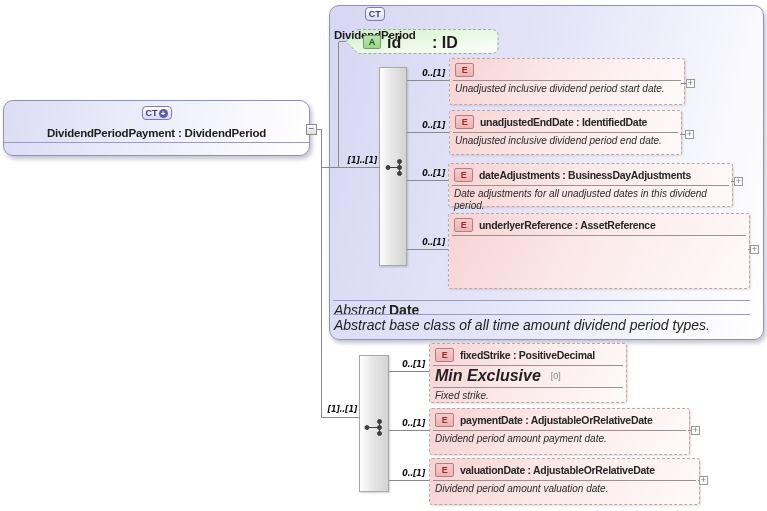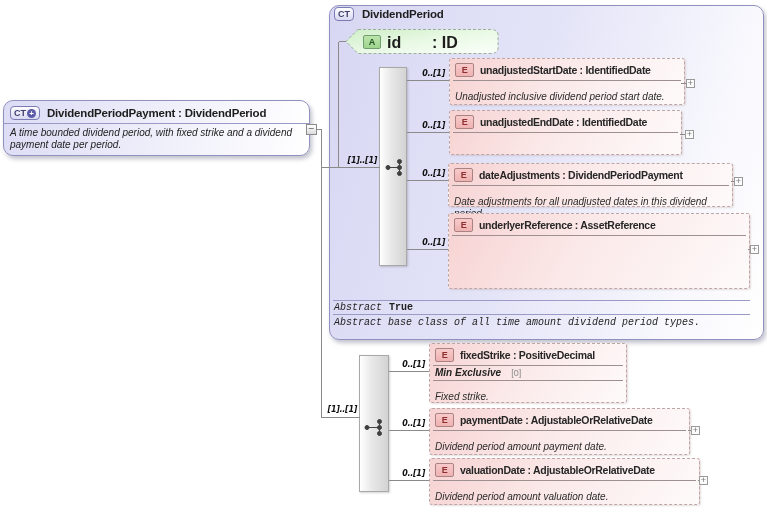--- a/index.html
+++ b/index.html
@@ -6,62 +6,62 @@
   #canvas{position:relative;width:767px;height:511px;background:#ffffff;overflow:hidden;
           font-family:"Liberation Sans",sans-serif;}
   svg.overlay{position:absolute;left:0;top:0;z-index:3;pointer-events:none;}
 
   
   .ctbox{position:absolute;border:1px solid #9191bf;border-radius:10px;
          box-shadow:2px 3px 4px rgba(120,120,145,.45);z-index:2;}
   .box-left{background:linear-gradient(100deg,#dcdcf5 0%,#f0f0fb 55%,#ffffff 100%);}
   .box-big{background:linear-gradient(105deg,#d7d7f3 0%,#e4e4f8 45%,#f7f7fd 80%,#ffffff 100%);}
 
-  .ct-titlerow{display:flex;align-items:center;gap:7px;padding:5px 6px 3px 6px;white-space:nowrap;}
+  .ct-titlerow{display:flex;align-items:center;gap:7px;padding:5px 6px 3px 6px;white-space:nowrap;flex-direction:column;}
   .ct-title{font-weight:bold;font-size:11.5px;color:#1d1d1d;letter-spacing:-0.2px;}
   .ct-badge{display:inline-flex;align-items:center;gap:1px;border:1px solid #7c7cb4;border-radius:4px;
             background:linear-gradient(#fdfdff,#d9d9f2);color:#3d3d6b;font-weight:bold;font-size:9px;
             padding:1px 3px;line-height:10px;}
   .plus-circle{display:inline-block;width:9px;height:9px;border-radius:50%;background:#5b5ba8;
                color:#fff;font-size:8px;line-height:9px;text-align:center;font-weight:bold;}
   .sep-lav{border-top:1px solid #9a9ac6;}
 
   .class-desc{font-style:italic;font-size:10px;color:#222;padding:3px 6px;line-height:11.5px;}
 
   
   .el{position:absolute;border:1px dashed #bda6a6;border-radius:3px;z-index:2;
       background:linear-gradient(120deg,#f7d2d2 0%,#fbe9e9 45%,#fefafa 100%);
       box-shadow:1px 1px 2px rgba(160,140,140,.28);}
   .el-title{display:flex;align-items:center;gap:6px;padding:4px 4px 2px 5px;white-space:nowrap;
             font-weight:bold;font-size:10.5px;letter-spacing:-0.3px;color:#262626;}
   .el-sep{margin:1px 3px 0 3px;border-top:1px solid #9e9090;}
-  .el-desc{font-style:italic;font-size:10px;color:#2a2a2a;padding:2px 5px 2px 5px;line-height:11.5px;margin-top:8px;}
+  .el-desc{font-style:italic;font-size:10px;color:#2a2a2a;padding:2px 5px 2px 5px;line-height:11.5px;}
   .facet-row{display:flex;align-items:center;gap:10px;padding:1px 5px;}
-  .facet-label{font-style:italic;font-weight:bold;font-size:10px;color:#222;}
+  .facet-label{font-style:italic;font-weight:bold;font-size:16px;color:#222;}
   .facet-value{font-size:9px;color:#888;}
 
   .e-badge{flex:0 0 auto;width:17px;height:12px;border:1px solid #aa8282;border-radius:2px;
            background:linear-gradient(#f8caca,#efb2b2);color:#8f2f2f;font-weight:bold;font-size:9px;
            display:inline-flex;align-items:center;justify-content:center;}
   .a-badge{width:16px;height:12px;border:1px solid #6f9f6f;border-radius:2px;
            background:linear-gradient(#bce4ac,#9ed48e);color:#1e551e;font-weight:bold;font-size:9px;
            display:inline-flex;align-items:center;justify-content:center;}
 
   
   .seqbar{position:absolute;background:linear-gradient(90deg,#ffffff,#e9e9e9 40%,#d3d3d3);
           border:1px solid #a8a8a8;box-shadow:1px 1px 2px rgba(0,0,0,.18);z-index:2;box-sizing:border-box;}
   .card{position:absolute;font-family:"DejaVu Sans",sans-serif;font-size:8px;font-weight:bold;
         font-style:italic;color:#111;text-align:right;z-index:4;letter-spacing:-0.3px;}
   .plusbtn{position:absolute;width:9px;height:9px;box-sizing:border-box;border:1px solid #9a9a9a;
            background:#fbfbfb;color:#777;font-size:9px;line-height:7px;text-align:center;z-index:4;cursor:pointer;}
   .minusbtn{position:absolute;width:11px;height:11px;box-sizing:border-box;border:1px solid #8a8a8a;
             background:linear-gradient(#ffffff,#dddddd);color:#555;font-size:10px;line-height:8px;
             text-align:center;z-index:4;cursor:pointer;}
 
-  .abs-label{position:absolute;font-size:10px;color:#222;z-index:4;white-space:nowrap;font-family:Liberation Mono, monospace;}
+  .abs-label{position:absolute;font-size:14px;color:#222;z-index:4;white-space:nowrap;}
   .italic{font-style:italic;}
   .bold{font-weight:bold;}
   .attr-text{position:absolute;z-index:4;font-weight:bold;font-size:16px;color:#1d1d1d;}
 </style>
 </head>
 <body>
 
 <div id="canvas">
 
   <svg class="overlay" width="767" height="511">
@@ -99,21 +99,20 @@
   </svg>
 
   <div class="ctbox box-left" style="left:3px;top:100px;width:305px;height:54px;">
     <div class="ct-titlerow sep-lav" style="border-top:none;border-bottom:1px solid #9a9ac6;">
       <span class="ct-badge">
         <span>CT</span>
         <span class="plus-circle">+</span>
       </span>
       <span class="ct-title">DividendPeriodPayment : DividendPeriod</span>
     </div>
-    <div class="class-desc">A time bounded dividend period, with fixed strike and a dividend payment date per period.</div>
   </div>
 
   <div class="minusbtn" style="left:306px;top:124px;">−</div>
 
   <div class="ctbox box-big" style="left:329px;top:5px;width:433px;height:333px;"></div>
   <div class="ct-titlerow" style="position:absolute;left:334px;top:7px;z-index:4;padding:0;gap:8px;">
     <span class="ct-badge">CT</span>
     <span class="ct-title">DividendPeriod</span>
   </div>
 
@@ -140,58 +139,58 @@
   <div class="card" style="left:413px;top:121px;width:32px;">0..[1]</div>
   <div class="card" style="left:413px;top:169px;width:32px;">0..[1]</div>
   <div class="card" style="left:413px;top:238px;width:32px;">0..[1]</div>
   <div class="card" style="left:393px;top:360px;width:32px;">0..[1]</div>
   <div class="card" style="left:393px;top:419px;width:32px;">0..[1]</div>
   <div class="card" style="left:393px;top:469px;width:32px;">0..[1]</div>
 
   <div class="el" style="left:449px;top:58px;width:234px;height:45px;">
     <div class="el-title">
         <span class="e-badge">E</span>
-        <span>unadjustedStartDate : IdentifiedDate</span>
       </div>
     <div class="el-sep"></div>
     <div class="el-desc">Unadjusted inclusive dividend period start date.</div>
   </div>
   <div class="plusbtn" style="left:686px;top:79px;">+</div>
 
   <div class="el" style="left:449px;top:110px;width:231px;height:43px;">
     <div class="el-title">
         <span class="e-badge">E</span>
         <span>unadjustedEndDate : IdentifiedDate</span>
       </div>
     <div class="el-sep"></div>
+    <div class="el-desc">Unadjusted inclusive dividend period end date.</div>
   </div>
   <div class="plusbtn" style="left:685px;top:130px;">+</div>
 
   <div class="el" style="left:448px;top:163px;width:283px;height:42px;">
     <div class="el-title">
         <span class="e-badge">E</span>
-        <span>dateAdjustments : DividendPeriodPayment</span>
+        <span>dateAdjustments : BusinessDayAdjustments</span>
       </div>
     <div class="el-sep"></div>
     <div class="el-desc">Date adjustments for all unadjusted dates in this dividend period.</div>
   </div>
   <div class="plusbtn" style="left:734px;top:177px;">+</div>
 
   <div class="el" style="left:448px;top:213px;width:300px;height:74px;">
     <div class="el-title">
         <span class="e-badge">E</span>
         <span>underlyerReference : AssetReference</span>
       </div>
     <div class="el-sep"></div>
   </div>
   <div class="plusbtn" style="left:750px;top:245px;">+</div>
 
   <div style="position:absolute;left:333px;top:300px;width:417px;border-top:1px solid #9a9ac6;z-index:4;"></div>
   <div class="abs-label italic" style="left:334px;top:302px;">Abstract</div>
-  <div class="abs-label bold" style="left:389px;top:302px;">True</div>
+  <div class="abs-label bold" style="left:389px;top:302px;">Date</div>
   <div style="position:absolute;left:333px;top:314px;width:417px;border-top:1px solid #9a9ac6;z-index:4;"></div>
   <div class="abs-label italic" style="left:334px;top:317px;">Abstract base class of all time amount dividend period types.</div>
 
   <div class="el" style="left:429px;top:343px;width:196px;height:58px;">
     <div class="el-title">
         <span class="e-badge">E</span>
         <span>fixedStrike : PositiveDecimal</span>
       </div>
     <div class="el-sep"></div>
     <div class="facet-row">

